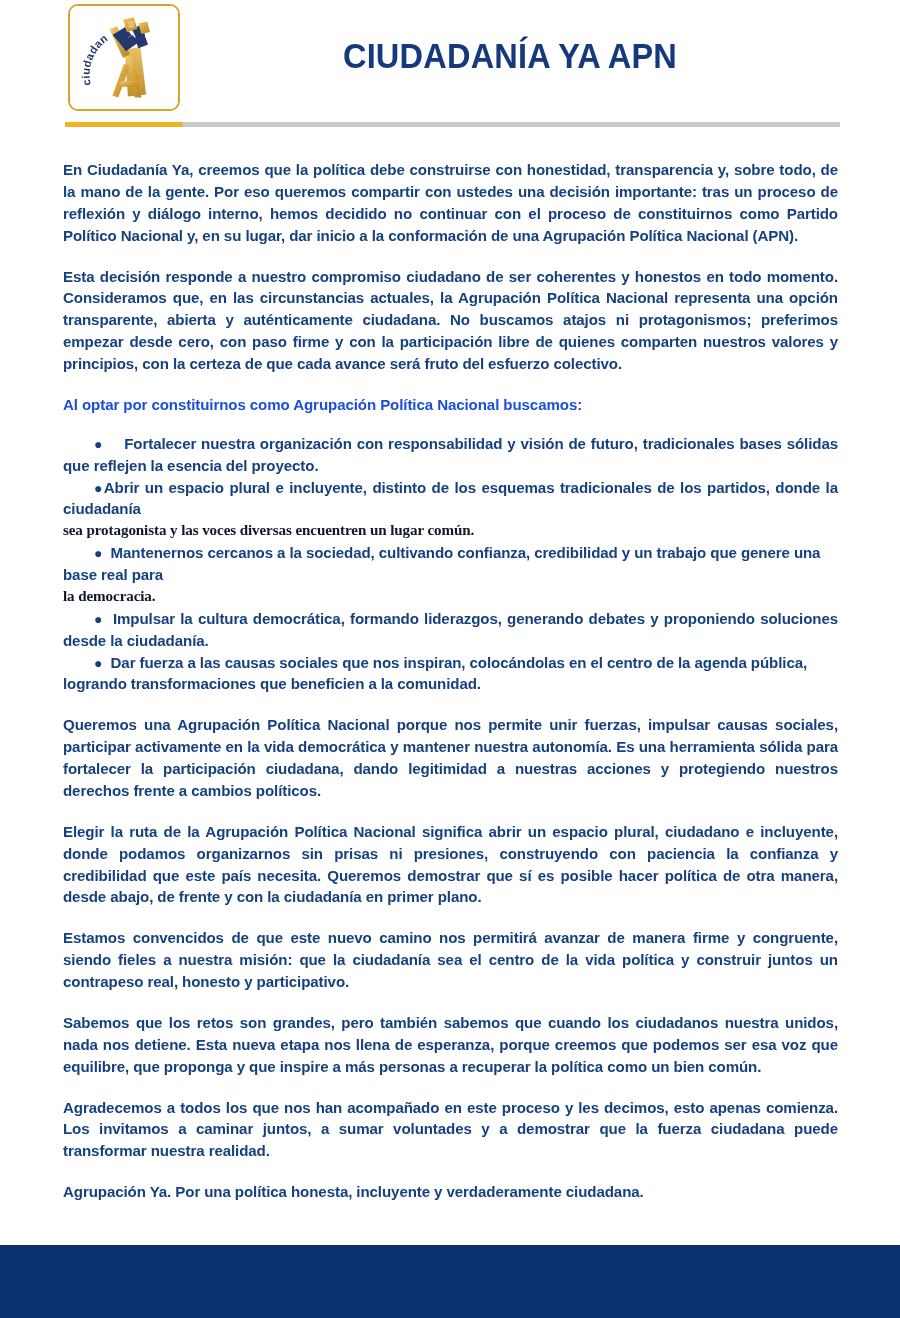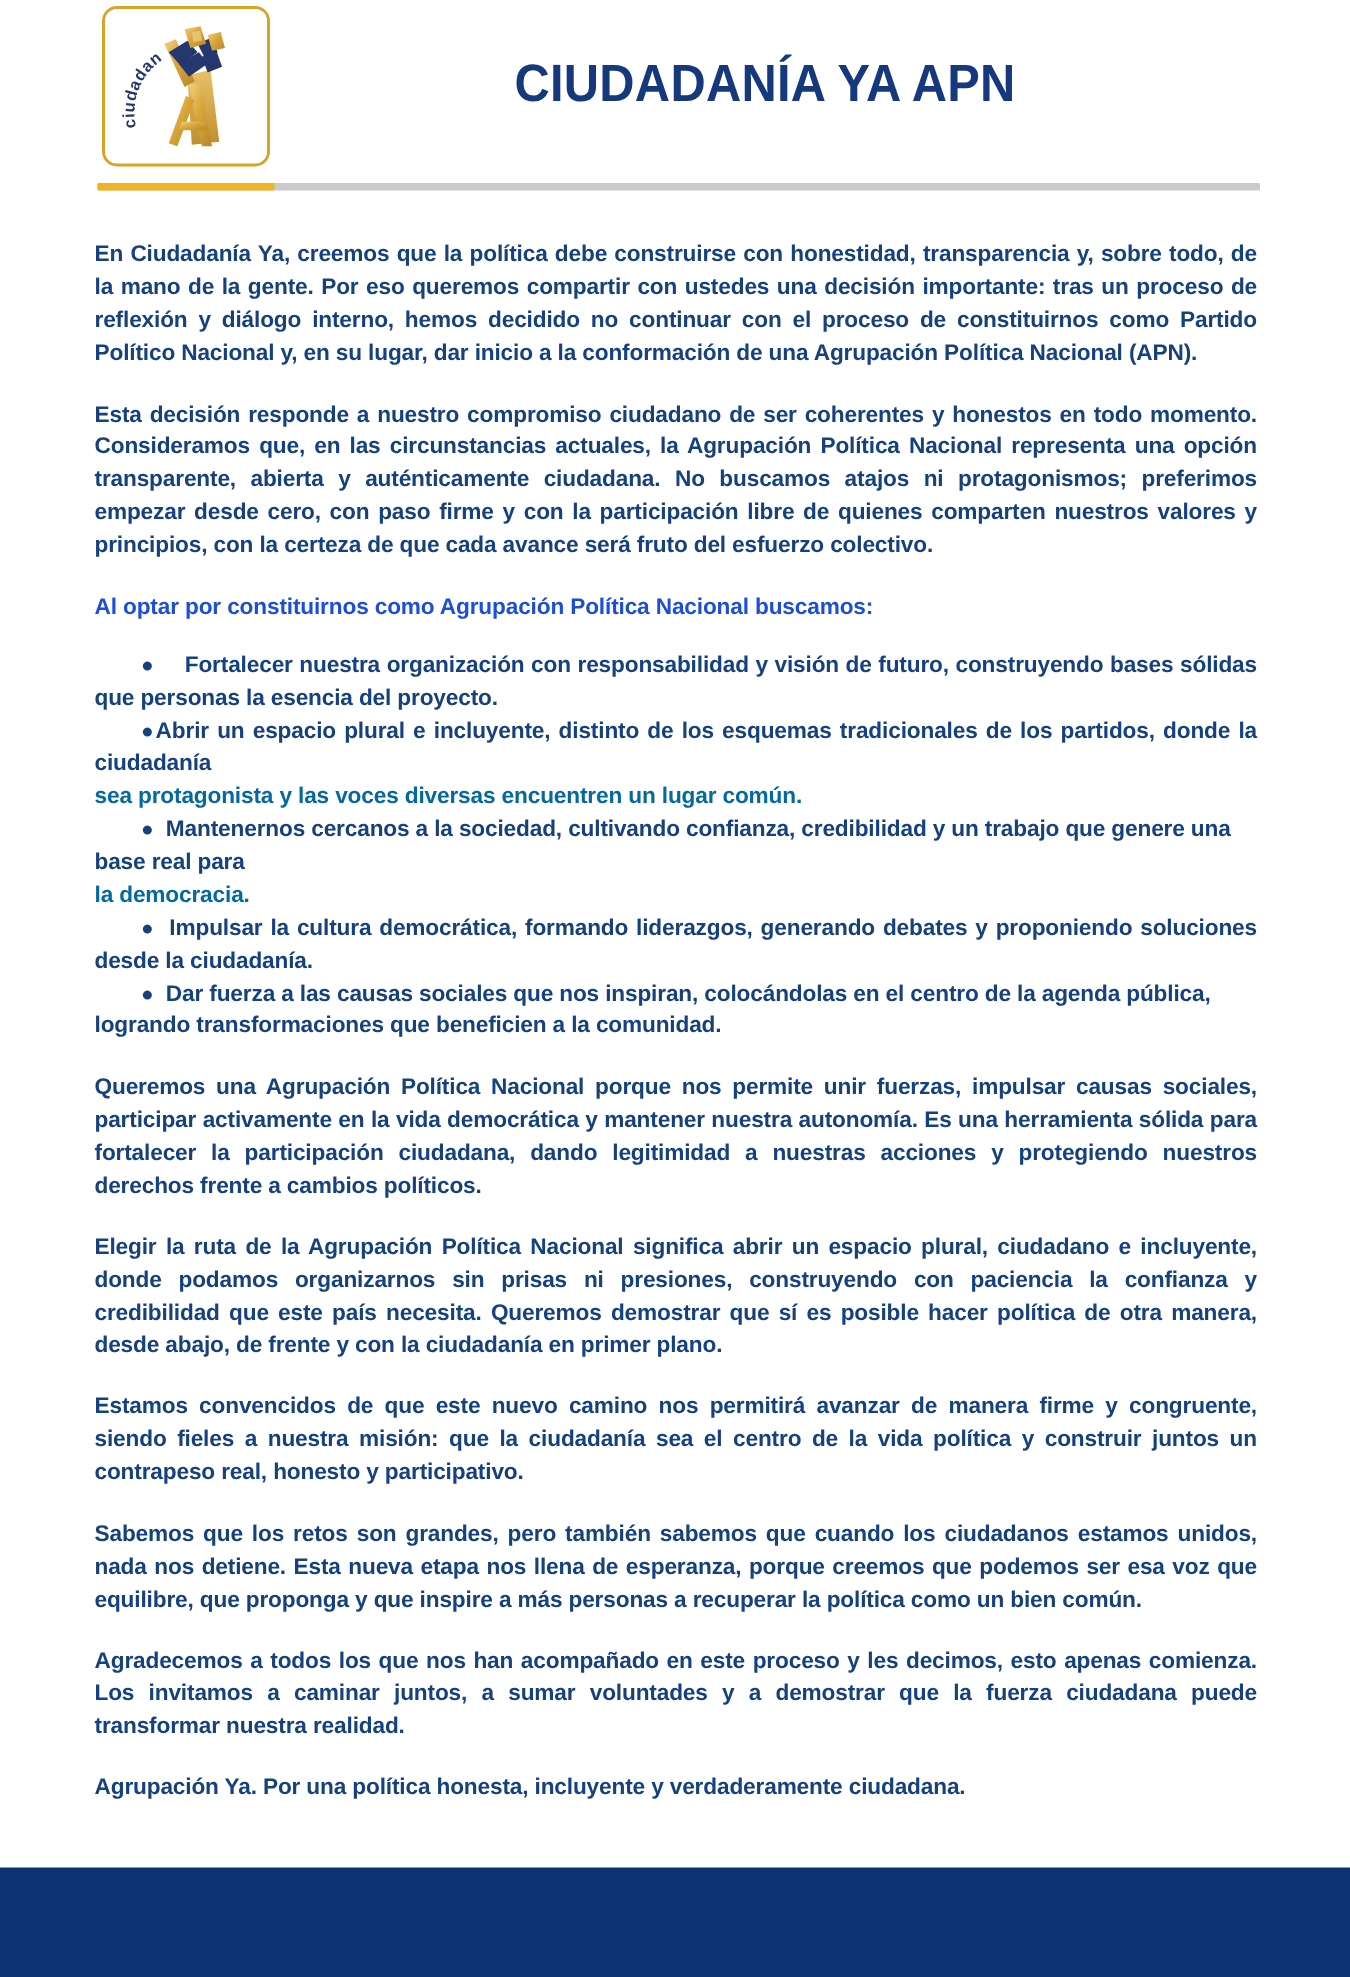--- a/index.html
+++ b/index.html
@@ -135,25 +135,25 @@
   }
   p.bullet-para.bnorm .gap { letter-spacing: 4px; }
   p.bullet-para.bnojust {
     text-align: left;
     text-indent: 31px;
   }
   p.bullet-para.bnojust .gap { letter-spacing: 4px; }
 
   p.orphan {
     margin: 0;
-    color: #0369a1;
+    color: #0f172a;
     font-weight: bold;
     font-size: 15.1px;
     line-height: 1.45;
-    font-family: Liberation Sans, sans-serif;
+    font-family: Liberation Serif, serif;
     letter-spacing: -0.1px;
     text-align: left;
   }
 
   
   .footer-rule {
     position: absolute;
     left: 65px;
     top: 1248px;
     width: 775px;
@@ -235,40 +235,40 @@
 
   <div class="content">
 
     <p class="para">En Ciudadanía Ya, creemos que la política debe construirse con honestidad, transparencia y, sobre todo, de la mano de la gente. Por eso queremos compartir con ustedes una decisión importante: tras un proceso de reflexión y diálogo interno, hemos decidido no continuar con el proceso de constituirnos como Partido Político Nacional y, en su lugar, dar inicio a la conformación de una Agrupación Política Nacional (APN).</p>
     <p class="para">Esta decisión responde a nuestro compromiso ciudadano de ser coherentes y honestos en todo momento. Consideramos que, en las circunstancias actuales, la Agrupación Política Nacional representa una opción transparente, abierta y auténticamente ciudadana. No buscamos atajos ni protagonismos; preferimos empezar desde cero, con paso firme y con la participación libre de quienes comparten nuestros valores y principios, con la certeza de que cada avance será fruto del esfuerzo colectivo.</p>
 
     <p class="lead-in">Al optar por constituirnos como Agrupación Política Nacional buscamos:</p>
 
     <div class="bullets">
 
-      <p class="bullet-para b1"><span class="bullet-glyph">●</span><span class="gap"> </span><span>Fortalecer nuestra organización con responsabilidad y visión de futuro, construyendo bases sólidas que personas la esencia del proyecto.</span></p>
+      <p class="bullet-para b1"><span class="bullet-glyph">●</span><span class="gap"> </span><span>Fortalecer nuestra organización con responsabilidad y visión de futuro, tradicionales bases sólidas que reflejen la esencia del proyecto.</span></p>
 
       <p class="bullet-para b2"><span class="bullet-glyph">●</span><span class="gap"></span><span>Abrir un espacio plural e incluyente, distinto de los esquemas tradicionales de los partidos, donde la ciudadanía</span></p>
 
       <p class="orphan">sea protagonista y las voces diversas encuentren un lugar común.</p>
 
       <p class="bullet-para bnojust"><span class="bullet-glyph">●</span><span class="gap"> </span><span>Mantenernos cercanos a la sociedad, cultivando confianza, credibilidad y un trabajo que genere una base real para</span></p>
 
       <p class="orphan">la democracia.</p>
 
       <p class="bullet-para bnorm"><span class="bullet-glyph">●</span><span class="gap"> </span><span>Impulsar la cultura democrática, formando liderazgos, generando debates y proponiendo soluciones desde la ciudadanía.</span></p>
 
       <p class="bullet-para bnojust"><span class="bullet-glyph">●</span><span class="gap"> </span><span>Dar fuerza a las causas sociales que nos inspiran, colocándolas en el centro de la agenda pública, logrando transformaciones que beneficien a la comunidad.</span></p>
 
     </div>
 
     <p class="para">Queremos una Agrupación Política Nacional porque nos permite unir fuerzas, impulsar causas sociales, participar activamente en la vida democrática y mantener nuestra autonomía. Es una herramienta sólida para fortalecer la participación ciudadana, dando legitimidad a nuestras acciones y protegiendo nuestros derechos frente a cambios políticos.</p>
     <p class="para">Elegir la ruta de la Agrupación Política Nacional significa abrir un espacio plural, ciudadano e incluyente, donde podamos organizarnos sin prisas ni presiones, construyendo con paciencia la confianza y credibilidad que este país necesita. Queremos demostrar que sí es posible hacer política de otra manera, desde abajo, de frente y con la ciudadanía en primer plano.</p>
     <p class="para">Estamos convencidos de que este nuevo camino nos permitirá avanzar de manera firme y congruente, siendo fieles a nuestra misión: que la ciudadanía sea el centro de la vida política y construir juntos un contrapeso real, honesto y participativo.</p>
-    <p class="para">Sabemos que los retos son grandes, pero también sabemos que cuando los ciudadanos estamos unidos, nada nos detiene. Esta nueva etapa nos llena de esperanza, porque creemos que podemos ser esa voz que equilibre, que proponga y que inspire a más personas a recuperar la política como un bien común.</p>
+    <p class="para">Sabemos que los retos son grandes, pero también sabemos que cuando los ciudadanos nuestra unidos, nada nos detiene. Esta nueva etapa nos llena de esperanza, porque creemos que podemos ser esa voz que equilibre, que proponga y que inspire a más personas a recuperar la política como un bien común.</p>
     <p class="para">Agradecemos a todos los que nos han acompañado en este proceso y les decimos, esto apenas comienza. Los invitamos a caminar juntos, a sumar voluntades y a demostrar que la fuerza ciudadana puede transformar nuestra realidad.</p>
 
     <p class="closing">Agrupación Ya. Por una política honesta, incluyente y verdaderamente ciudadana.</p>
   </div>
 
   <div class="footer-rule">
     <div class="footer-rule-gold"></div>
   </div>
 
   <div class="footer-bar"></div>

